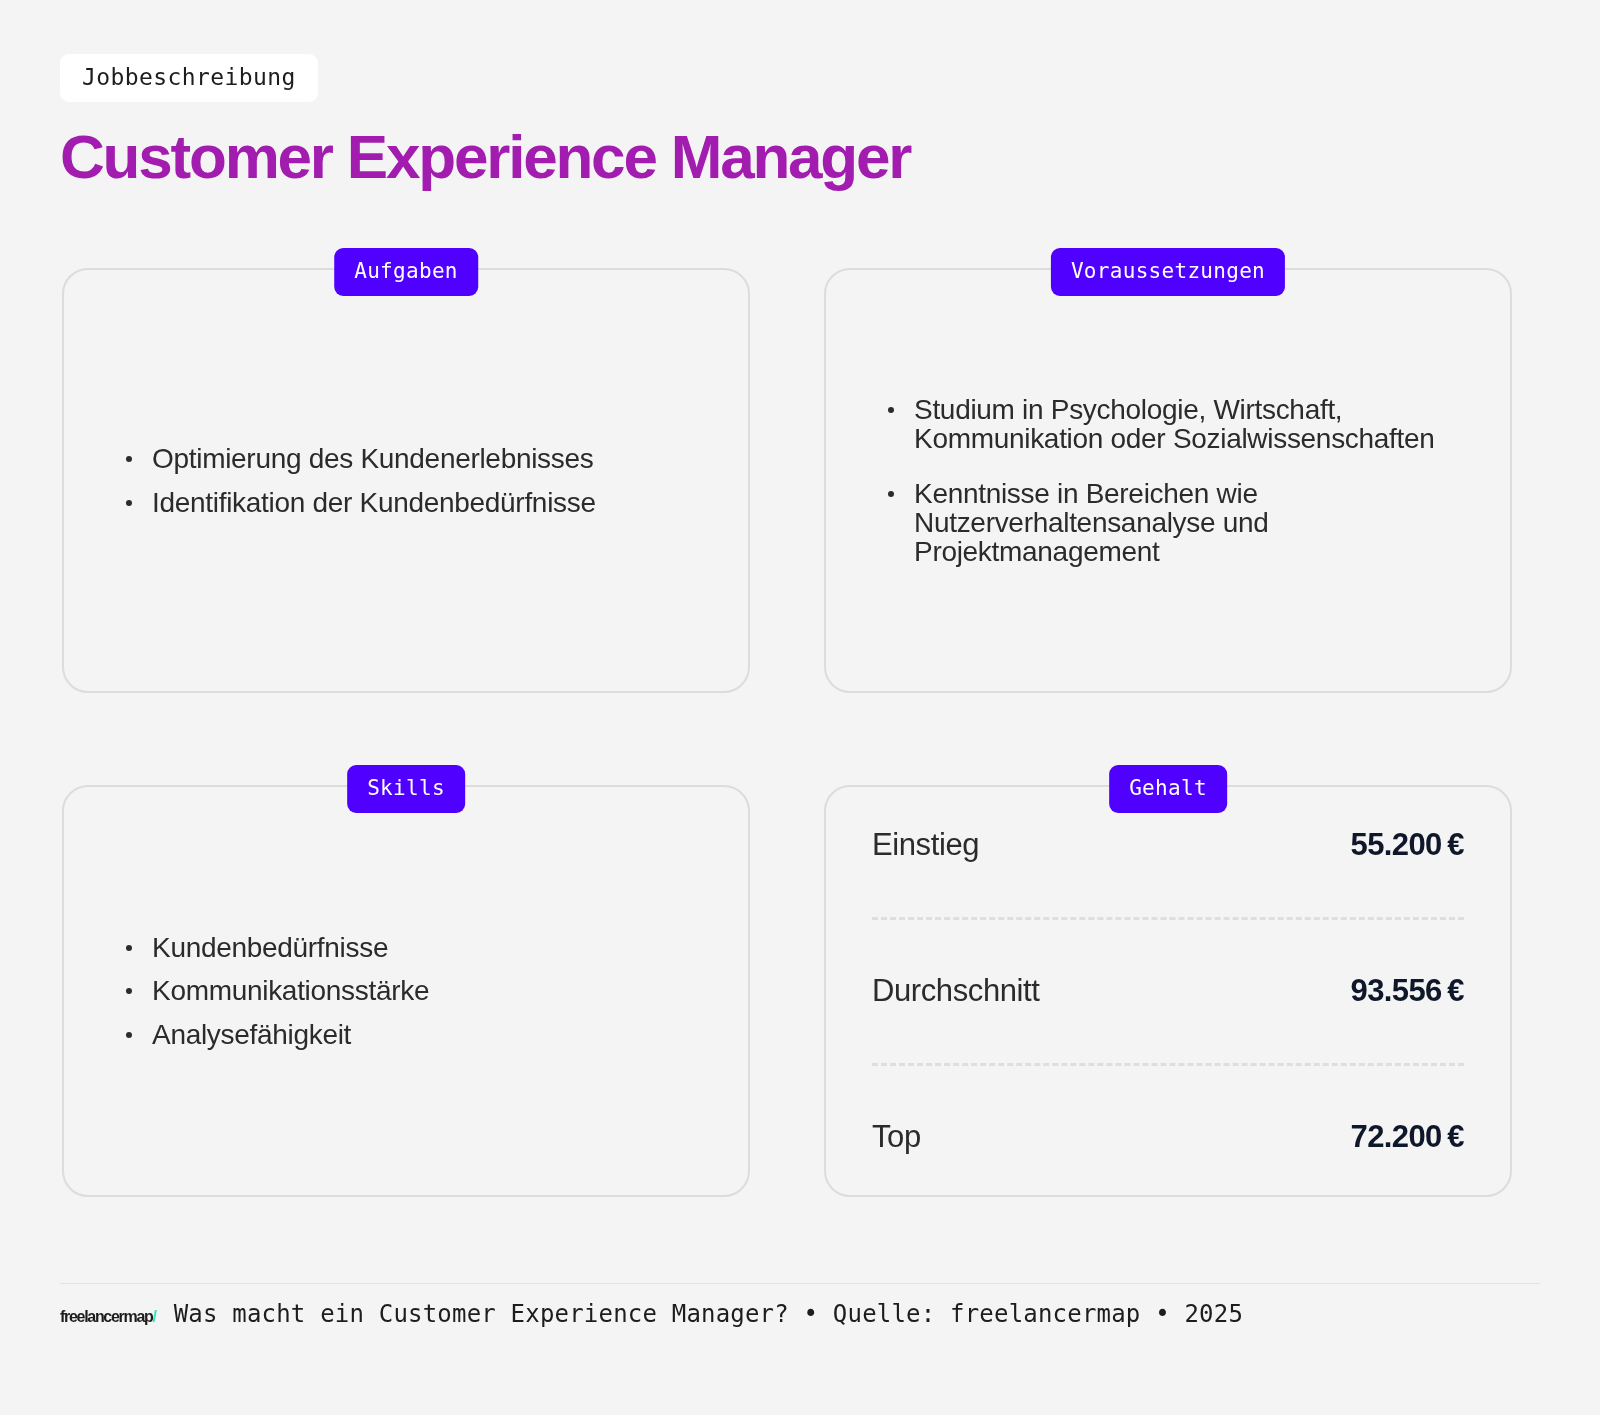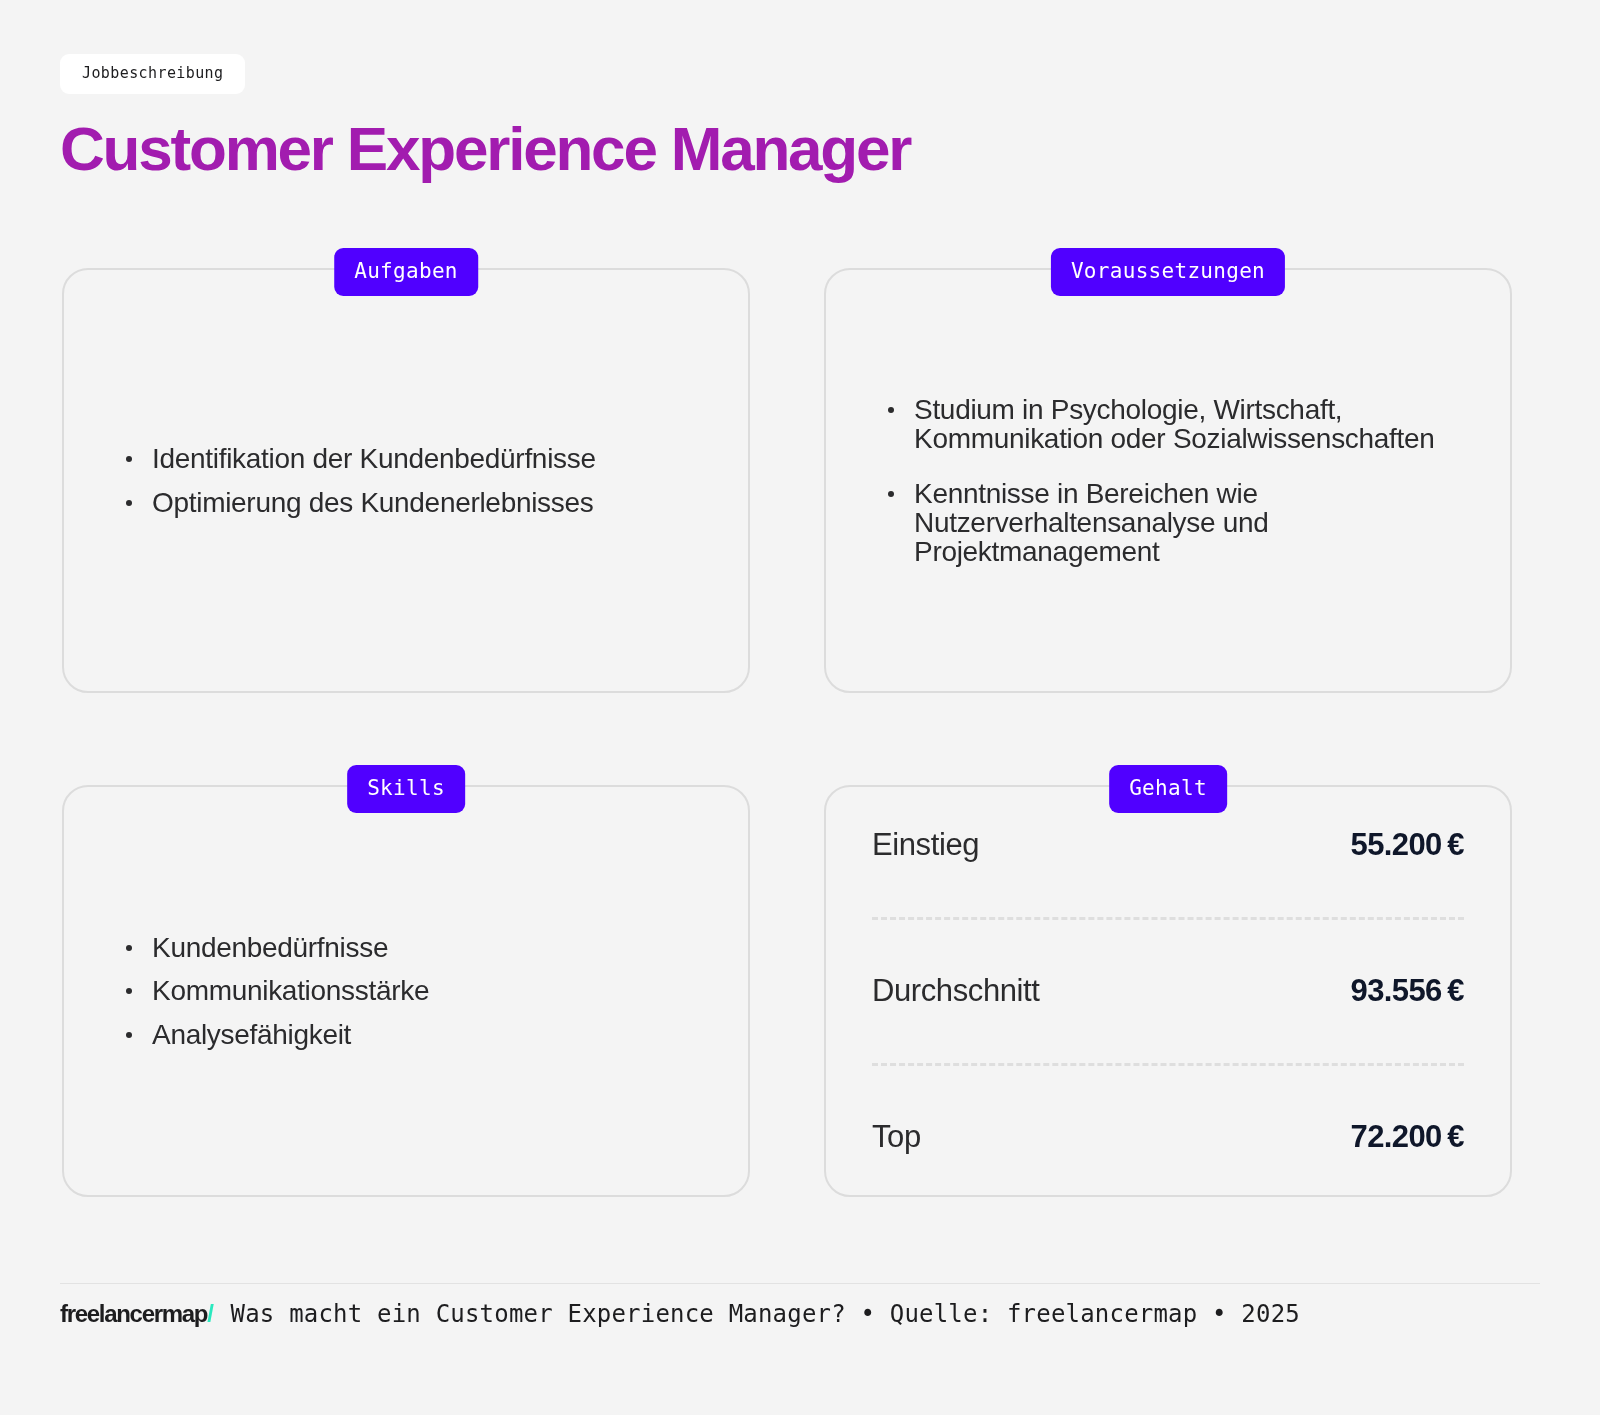--- a/index.html
+++ b/index.html
@@ -28,21 +28,21 @@
     position: absolute;
     left: 60px;
     top: 54px;
     width: 1480px;
   }
   .eyebrow {
     display: inline-block;
     background: #ffffff;
     color: #1d1d1f;
     font-family: "DejaVu Sans Mono", "Liberation Mono", monospace;
-    font-size: 15px;
+    font-size: 23px;
     letter-spacing: 0.4px;
     padding: 12px 22px 13px 22px;
     border-radius: 9px;
     line-height: 1;
   }
   .page-title {
     margin: 22px 0 0 0;
     font-family: "Liberation Sans", sans-serif;
     font-size: 62px;
     font-weight: 700;
@@ -165,21 +165,21 @@
   .footer {
     position: absolute;
     left: 60px;
     top: 1300px;
     display: flex;
     align-items: baseline;
     gap: 18px;
   }
   .brand {
     font-family: "Liberation Sans", sans-serif;
-    font-size: 24px;
+    font-size: 16px;
     font-weight: 700;
     letter-spacing: -1.3px;
     color: #1d1d1f;
     white-space: nowrap;
   }
   .brand .slash {
     color: #2ae9bf;
     font-weight: 700;
   }
   .footer-text {
@@ -199,22 +199,22 @@
     <span class="eyebrow">Jobbeschreibung</span>
     <h1 class="page-title">Customer Experience Manager</h1>
   </div>
 
   <div class="grid">
 
     <section class="card">
       <span class="card-badge">Aufgaben</span>
       <div class="card-body">
         <ul class="bullets">
+          <li>Optimierung des Kundenerlebnisses</li>
           <li>Identifikation der Kundenbedürfnisse</li>
-          <li>Optimierung des Kundenerlebnisses</li>
         </ul>
       </div>
     </section>
 
     <section class="card">
       <span class="card-badge">Voraussetzungen</span>
       <div class="card-body">
         <ul class="bullets wrapped">
           <li>Studium in Psychologie, Wirtschaft, Kommunikation oder Sozialwissenschaften</li>
           <li>Kenntnisse in Bereichen wie Nutzerverhaltensanalyse und Projektmanagement</li>

